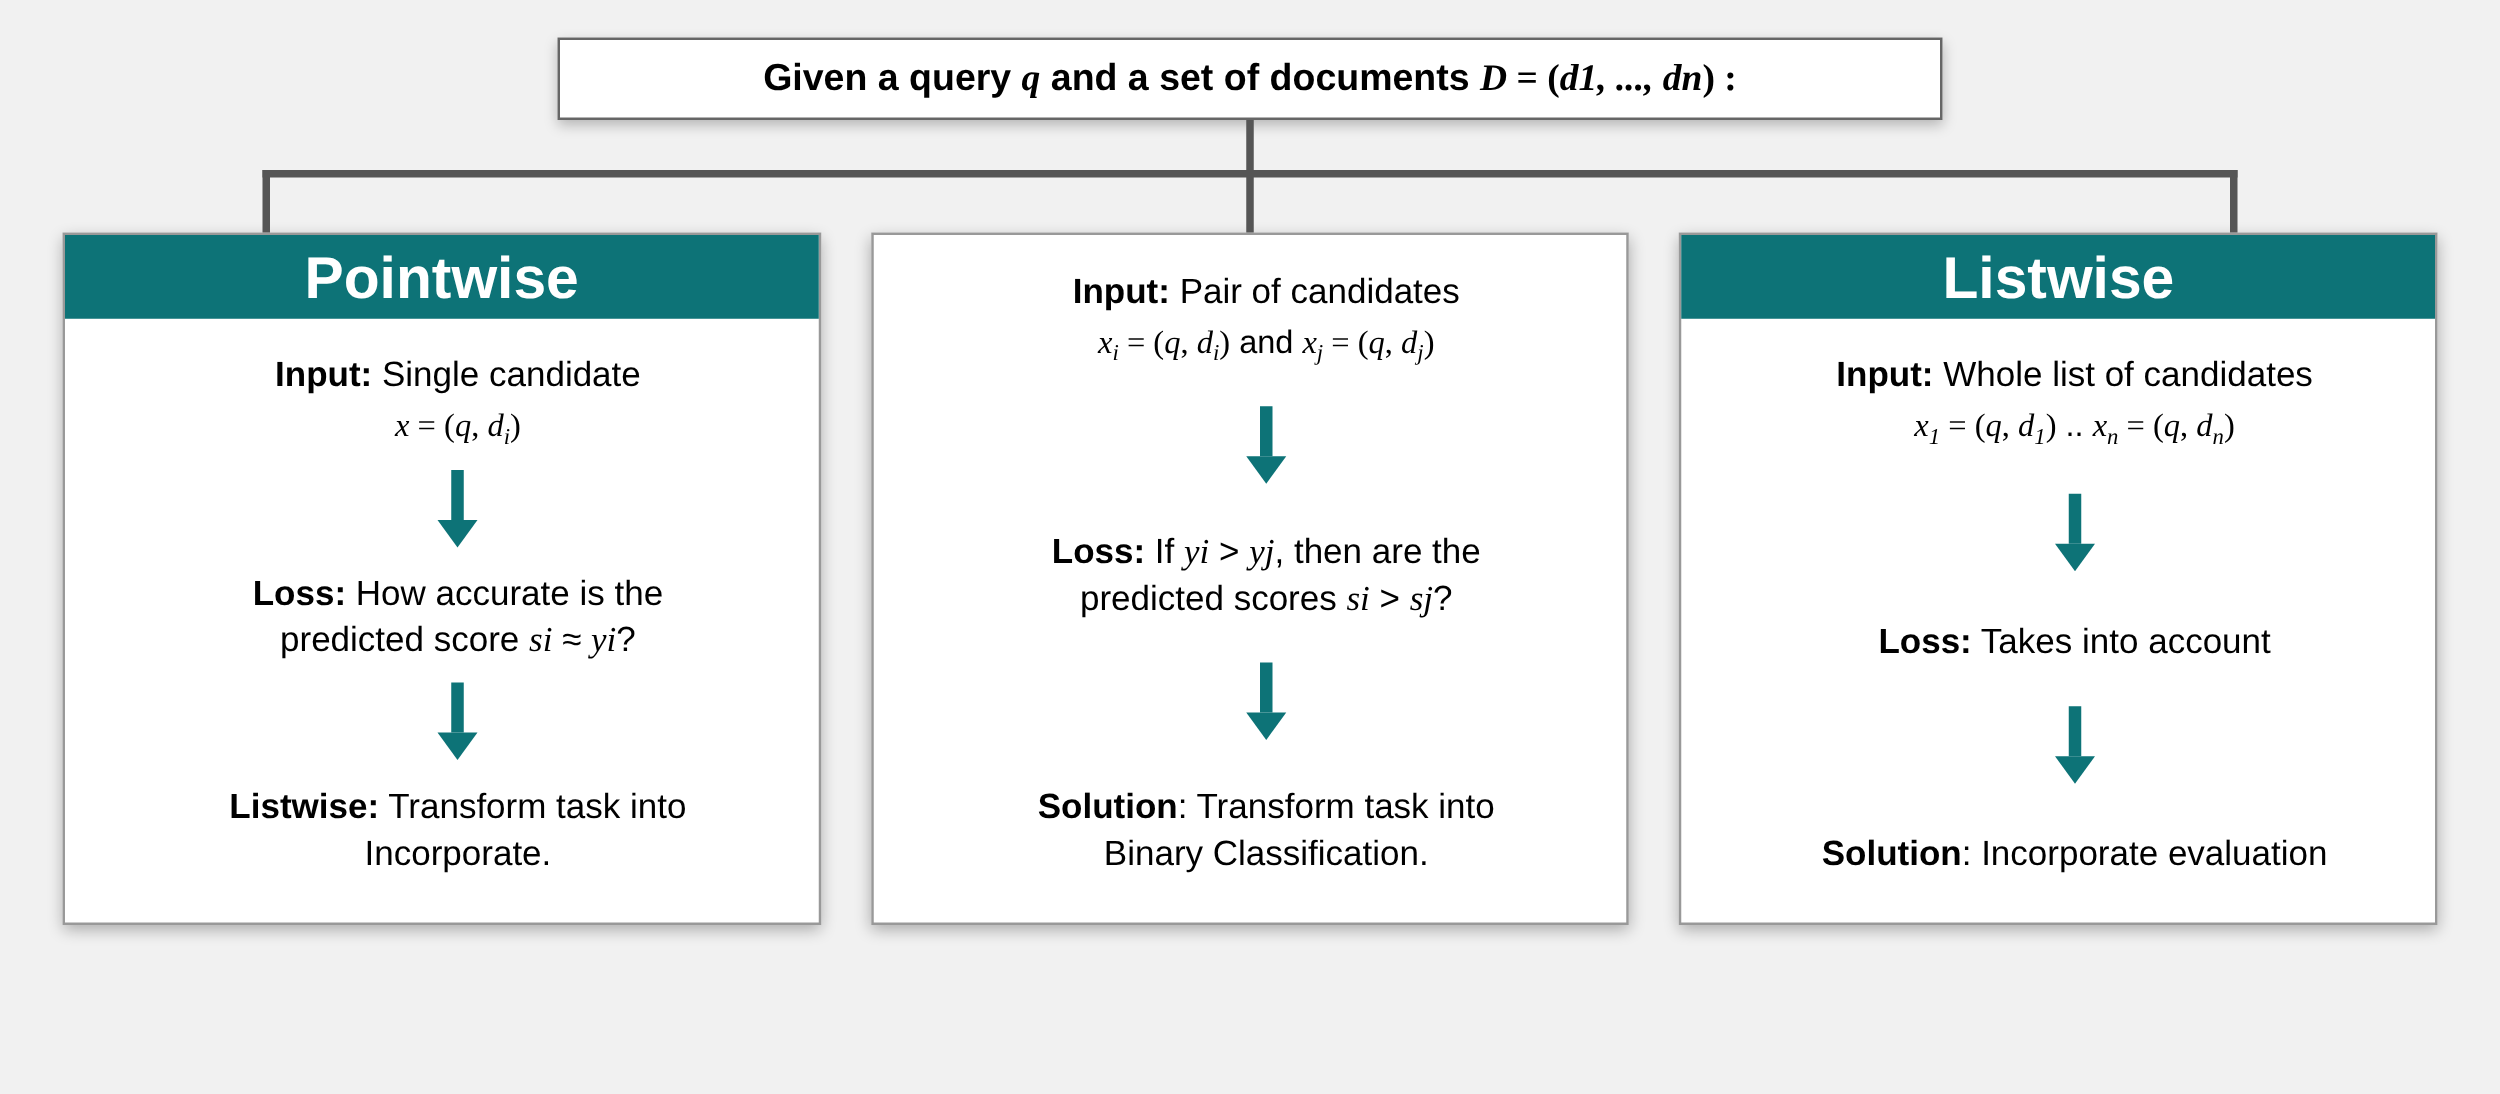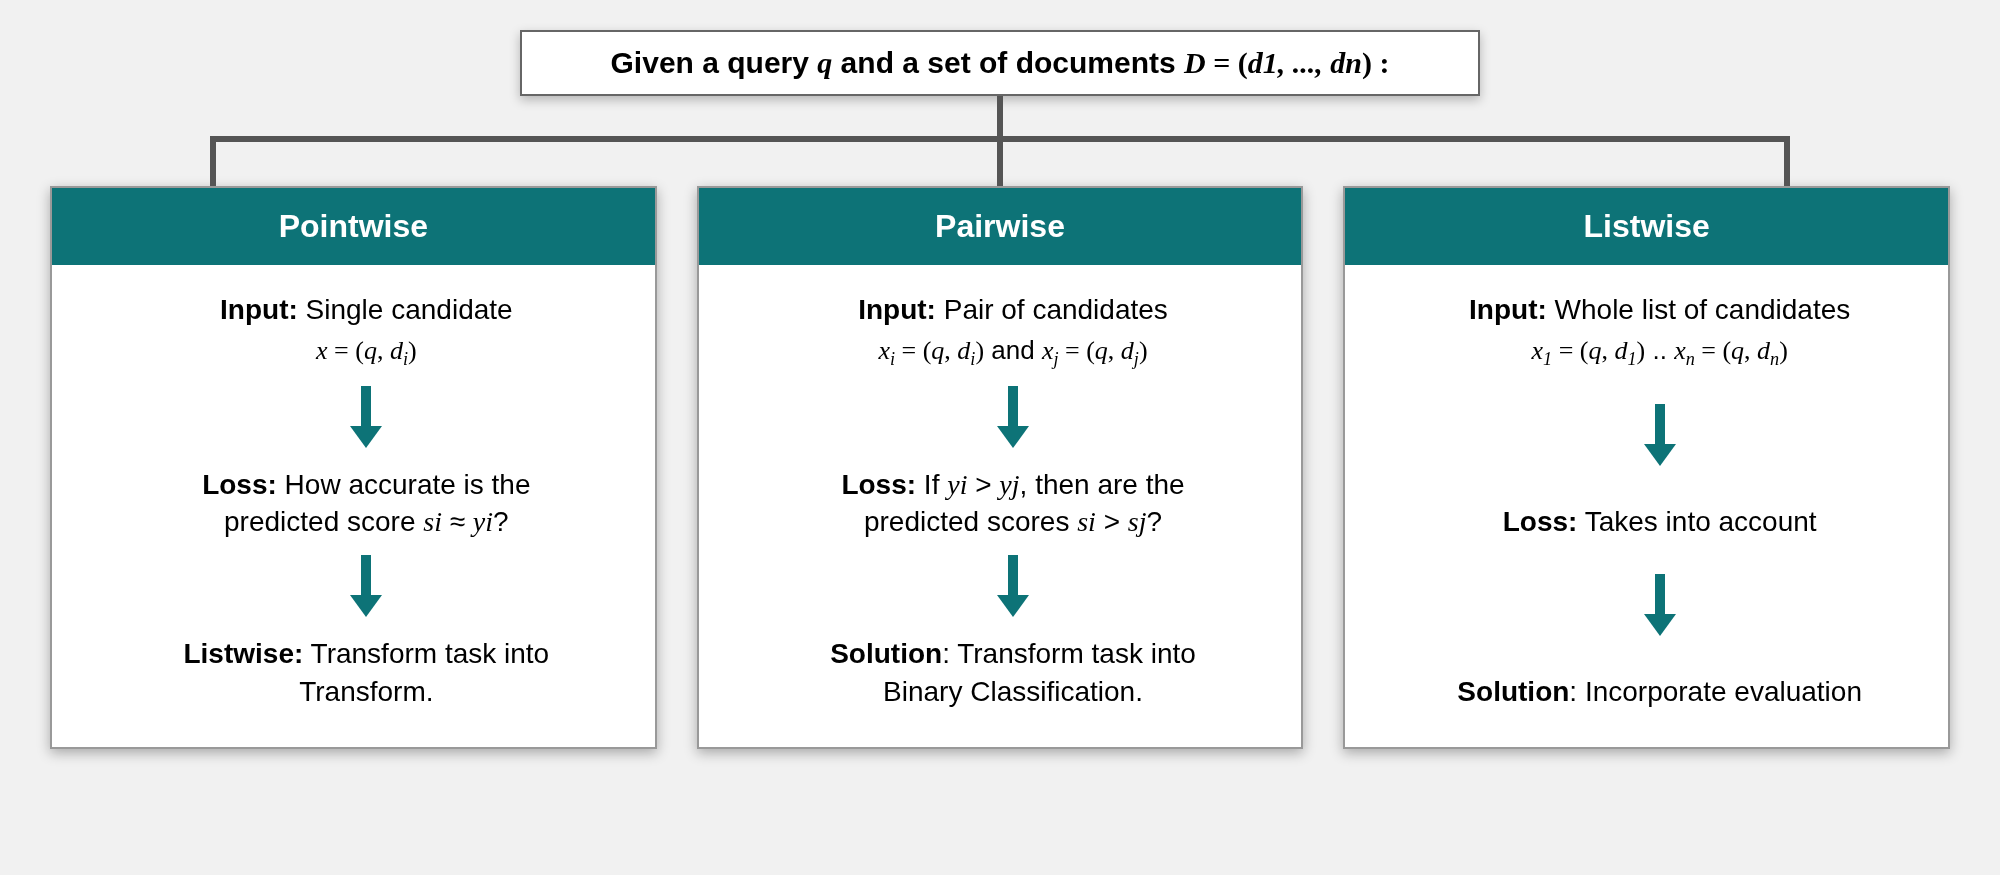--- a/index.html
+++ b/index.html
@@ -12,21 +12,21 @@
     height: 875px;
   }
   .root-box {
     background: #fff;
     border: 2px solid #666;
     box-shadow: 0 4px 10px rgba(0,0,0,0.25);
     padding: 14px 40px;
     font-size: 30px;
     font-weight: bold;
     text-align: center;
-    width: 960px;
+    width: 1108px;
     margin: 0 auto 0 auto;
     position: relative;
   }
   .connector {
     position: relative;
     height: 90px;
     margin: 0 auto;
     width: 1580px;
   }
   .connector .stem {
@@ -65,24 +65,24 @@
     flex: 1;
     background: #fff;
     border: 2px solid #999;
     box-shadow: 0 4px 12px rgba(0,0,0,0.3);
     display: flex;
     flex-direction: column;
   }
   .card-header {
     background: #0d7377;
     color: #fff;
-    font-size: 32px;
+    font-size: 47px;
     font-weight: bold;
     text-align: center;
-    padding: 20px 10px;
+    padding: 6px 10px;
   }
   .card-body {
     padding: 20px 30px 30px 46px;
     text-align: center;
     font-size: 28px;
     line-height: 1.35;
     display: flex;
     flex-direction: column;
     justify-content: space-between;
     flex: 1;
@@ -136,27 +136,26 @@
       <div class="section">
         <span class="lead">Loss:</span><span> How accurate is the</span><br>
         <span>predicted score </span><span class="it">s</span><span class="it sub">i</span><span> ≈ </span><span class="it">y</span><span class="it sub">i</span><span>?</span>
       </div>
       <div class="arrow-wrap">
           <div class="arrow-stem"></div>
           <div class="arrow-head"></div>
         </div>
       <div class="section">
         <span class="lead">Listwise:</span><span> Transform task into</span><br>
-        <span>Transform.</span>
+        <span>Incorporate.</span>
       </div>
     </div>
   </div>
 
   <div class="card">
-    <div class="card-header">Pairwise</div>
     <div class="card-body">
       <div class="section">
         <span class="lead">Input:</span><span> Pair of candidates</span>
         <div class="formula">
           <span>x</span><span class="sub">i</span><span class="upright"> = (</span><span>q</span><span class="upright">, </span><span>d</span><span class="sub">i</span><span class="upright">)</span><span class="upright" style="font-family:Arial;font-style:normal">    and    </span><span>x</span><span class="sub">j</span><span class="upright"> = (</span><span>q</span><span class="upright">, </span><span>d</span><span class="sub">j</span><span class="upright">)</span>
         </div>
       </div>
       <div class="arrow-wrap">
           <div class="arrow-stem"></div>
           <div class="arrow-head"></div>

